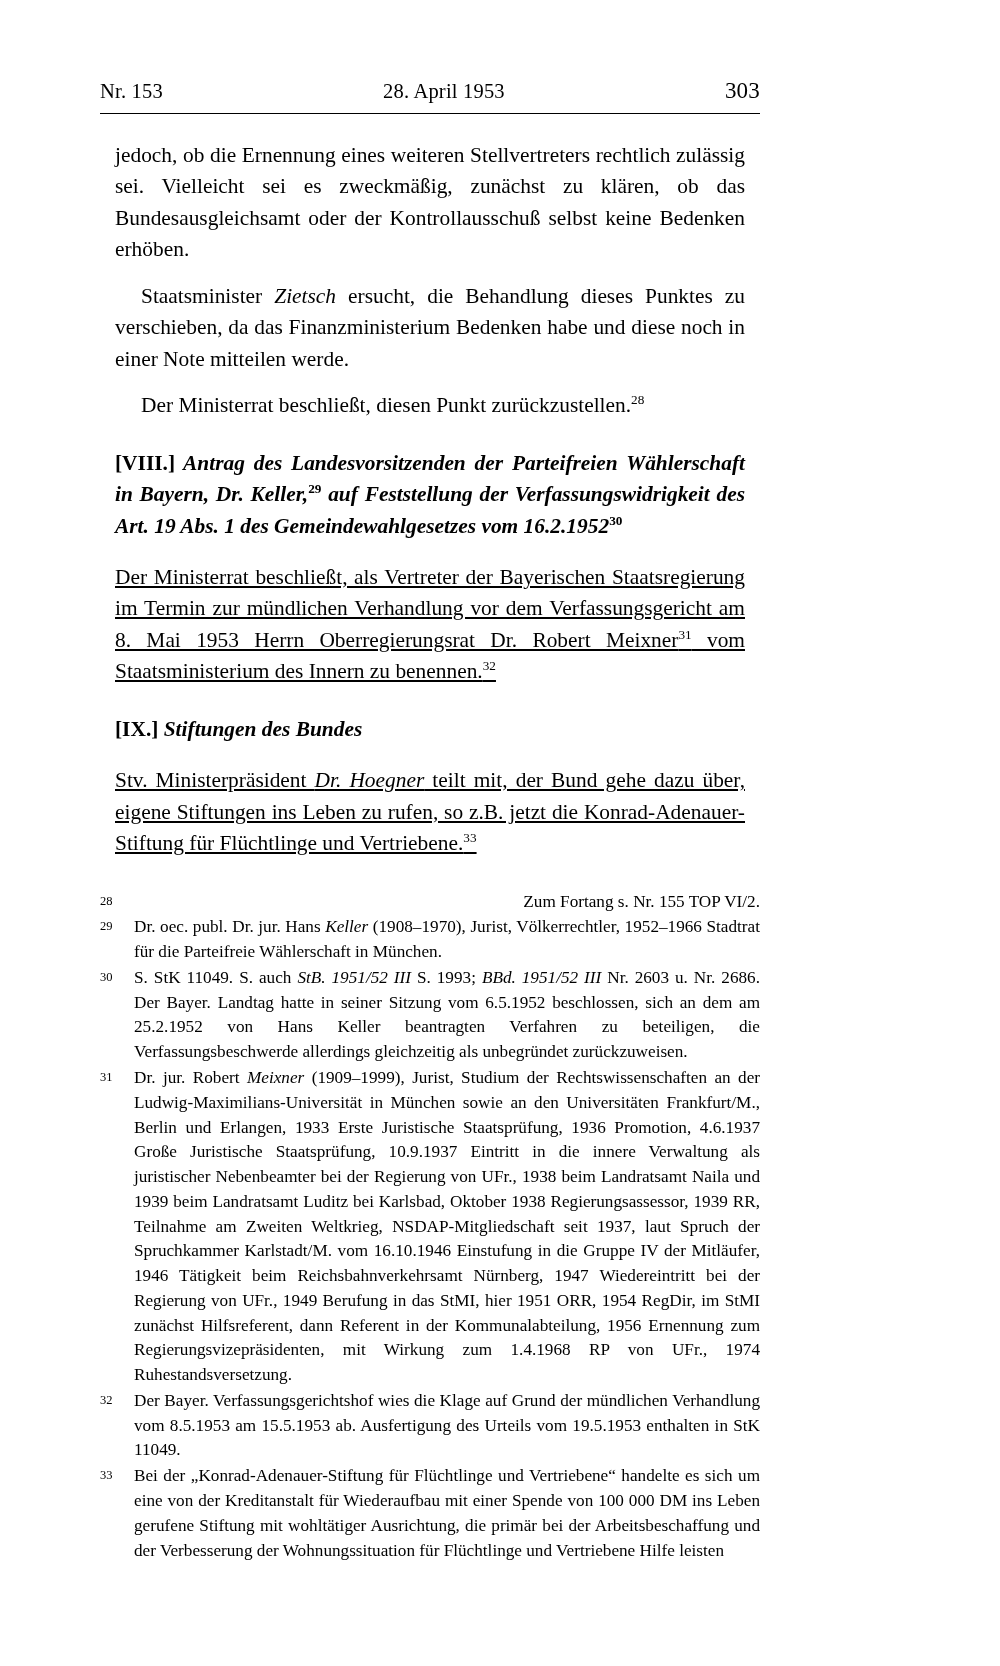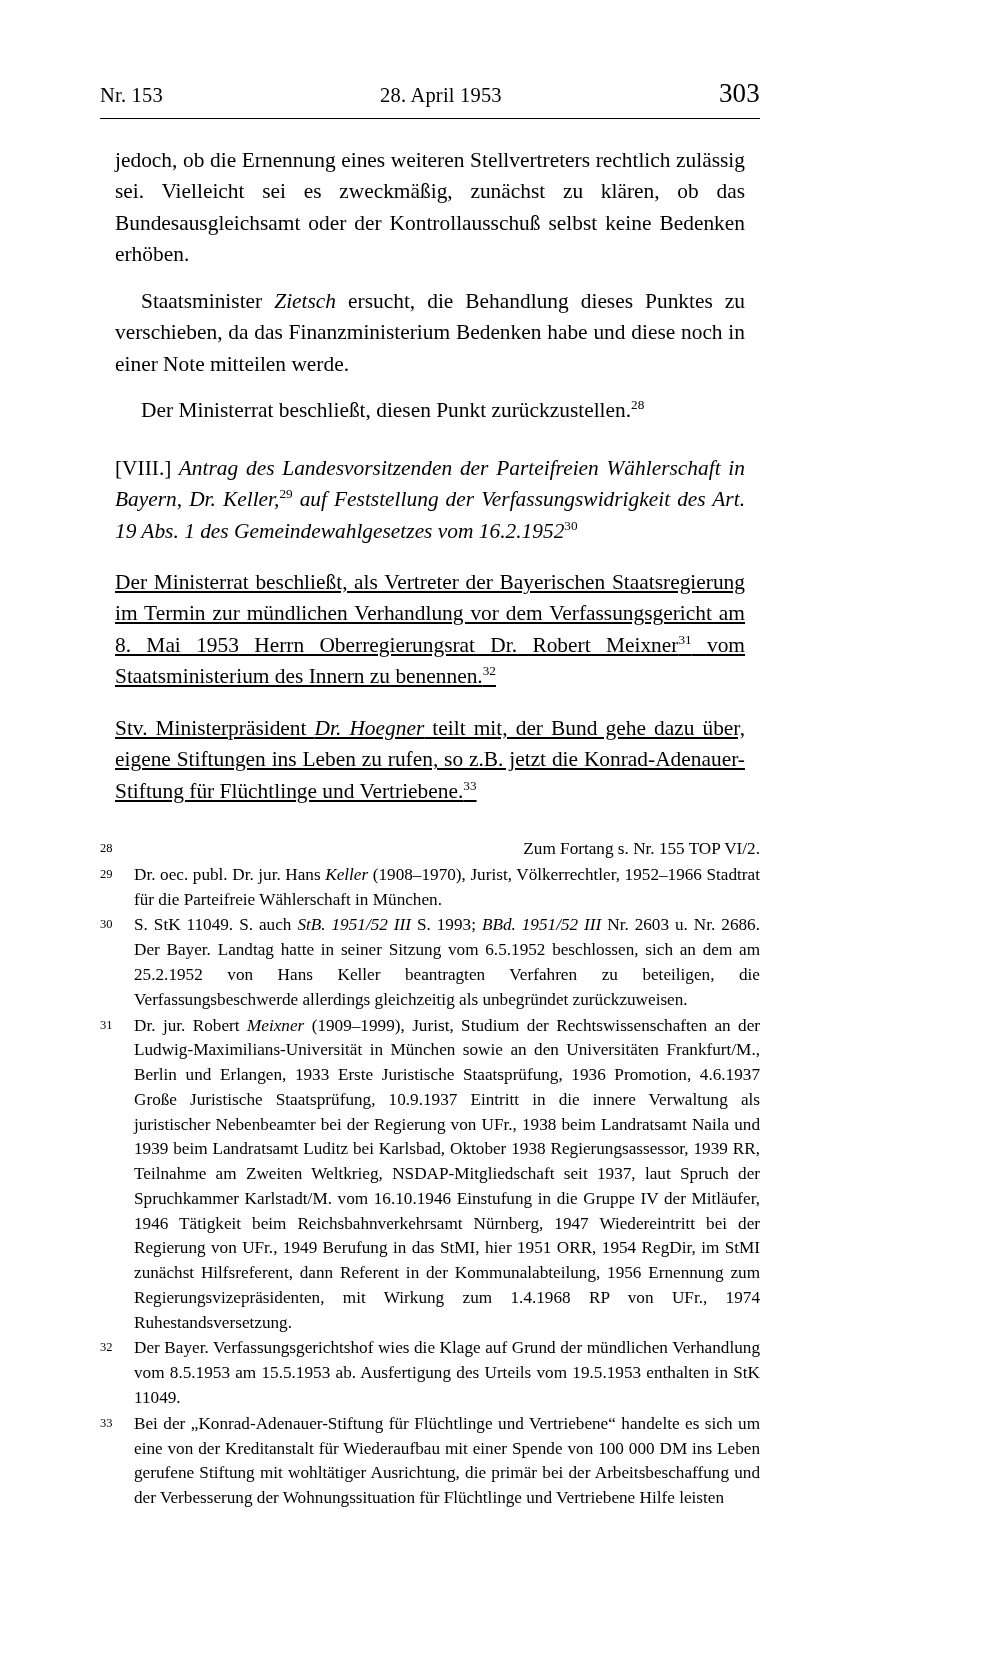--- a/index.html
+++ b/index.html
@@ -27,21 +27,21 @@
     justify-content: space-between;
     font-size: 20.5px;
     letter-spacing: 0.2px;
     padding-bottom: 9px;
     border-bottom: 1.3px solid #000;
   }
   .runhead .rh-left { flex: 0 0 auto; }
   .runhead .rh-center { flex: 1 1 auto; text-align: center; }
   .runhead .rh-right {
     flex: 0 0 auto;
-    font-size: 27px;
+    font-size: 23px;
   }
   
   .body {
     margin-top: 26px;
     font-size: 21.4px;
     line-height: 1.47;
     text-align: justify;
     text-justify: inter-word;
   }
   .body p {
@@ -51,20 +51,21 @@
     text-indent: 26px;
   }
   .gap {
     margin-top: 20px !important;
     text-decoration: underline;
   }
   .heading-it {
     font-style: italic;
     margin-top: 26px !important;
     text-align: justify;
+    font-weight: bold;
   }
   .heading-it .rom { font-style: normal; }
   i, .it { font-style: italic; }
   sup {
     font-size: 0.62em;
     vertical-align: super;
     line-height: 0;
   }
   .footnotes {
     margin-top: 30px;
@@ -116,20 +117,23 @@
     </p>
 
     <p class="heading-it">
       <span class="rom">[VIII.]</span><span> Antrag des Landesvorsitzenden der Parteifreien Wählerschaft in Bayern, Dr. Keller,</span><sup class="rom">29</sup><span> auf Feststellung der Verfassungswidrigkeit des Art. 19 Abs. 1 des Gemeindewahlgesetzes vom 16.2.1952</span><sup class="rom">30</sup>
     </p>
 
     <p class="gap">
       <span>Der Ministerrat beschließt, als Vertreter der Bayerischen Staatsregierung im Termin zur mündlichen Verhandlung vor dem Verfassungsgericht am 8. Mai 1953 Herrn Oberregierungsrat Dr. Robert Meixner</span><sup>31</sup><span> vom Staatsministerium des Innern zu benennen.</span><sup>32</sup>
     </p>
 
+    <p class="heading-it">
+      <span class="rom">[IX.]</span><span> Stiftungen des Bundes</span>
+    </p>
 
     <p class="gap">
       <span>Stv. Ministerpräsident </span><i>Dr. Hoegner</i><span> teilt mit, der Bund gehe dazu über, eigene Stiftungen ins Leben zu rufen, so z.B. jetzt die Konrad-Adenauer-Stiftung für Flüchtlinge und Vertriebene.</span><sup>33</sup>
     </p>
 
   </div>
 
   <div class="footnotes" id="footnotes">
       <div class="fn">
         <div class="fn-num">28</div>

